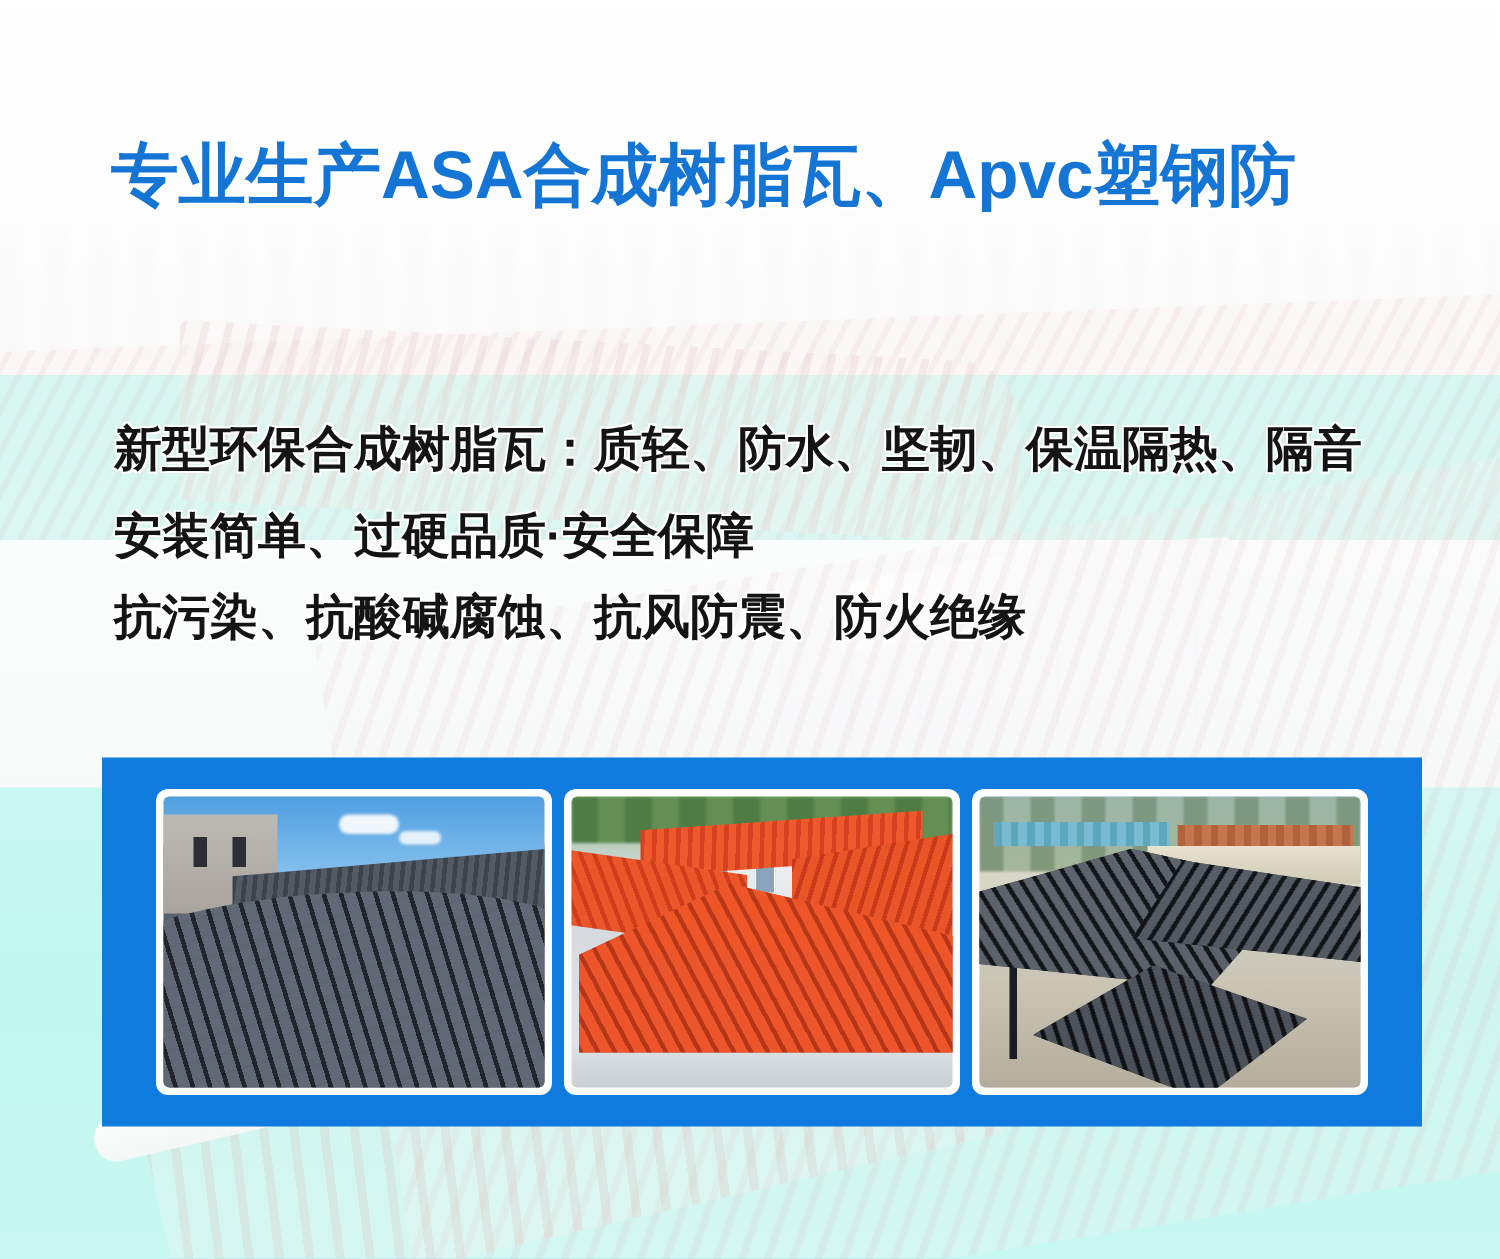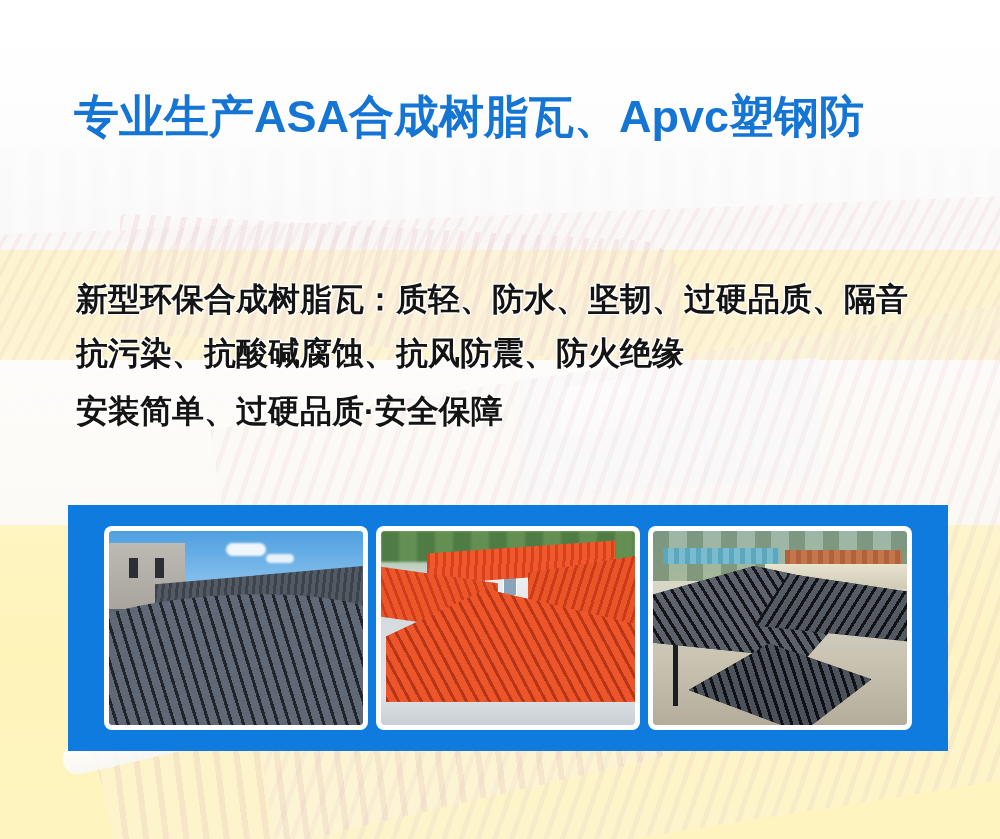--- a/index.html
+++ b/index.html
@@ -6,21 +6,21 @@
     margin: 0;
     padding: 0;
     background: #ffffff;
   }
   #page {
     position: relative;
     width: 1000px;
     height: 839px;
     overflow: hidden;
     font-family: "Liberation Sans", "DejaVu Sans", sans-serif;
-    background: #fde047;
+    background: #5eead4;
   }
 
   
   .bg-layer {
     position: absolute;
     inset: 0;
     overflow: hidden;
   }
   .bg-sky {
     position: absolute;
@@ -297,23 +297,23 @@
     <div class="bg-roof-c"></div>
     <div class="bg-ridge"></div>
     <div class="bg-wash"></div>
   </div>
 
   <div class="headline">
     <span class="hl-line">专业生产ASA合成树脂瓦、Apvc塑钢防</span>
   </div>
 
   <div class="features">
-    <span class="feat-line">新型环保合成树脂瓦：质轻、防水、坚韧、过硬品质、隔音</span>
+    <span class="feat-line">新型环保合成树脂瓦：质轻、防水、坚韧、保温隔热、隔音</span>
+    <span class="feat-line gap">安装简单、过硬品质·安全保障</span>
     <span class="feat-line">抗污染、抗酸碱腐蚀、抗风防震、防火绝缘</span>
-    <span class="feat-line gap">安装简单、过硬品质·安全保障</span>
   </div>
 
   <div class="gallery">
 
     <div class="photo">
       <div class="photo-inner p1">
         <div class="sky"></div>
         <div class="cloud1"></div>
         <div class="cloud2"></div>
         <div class="bldg"></div>

